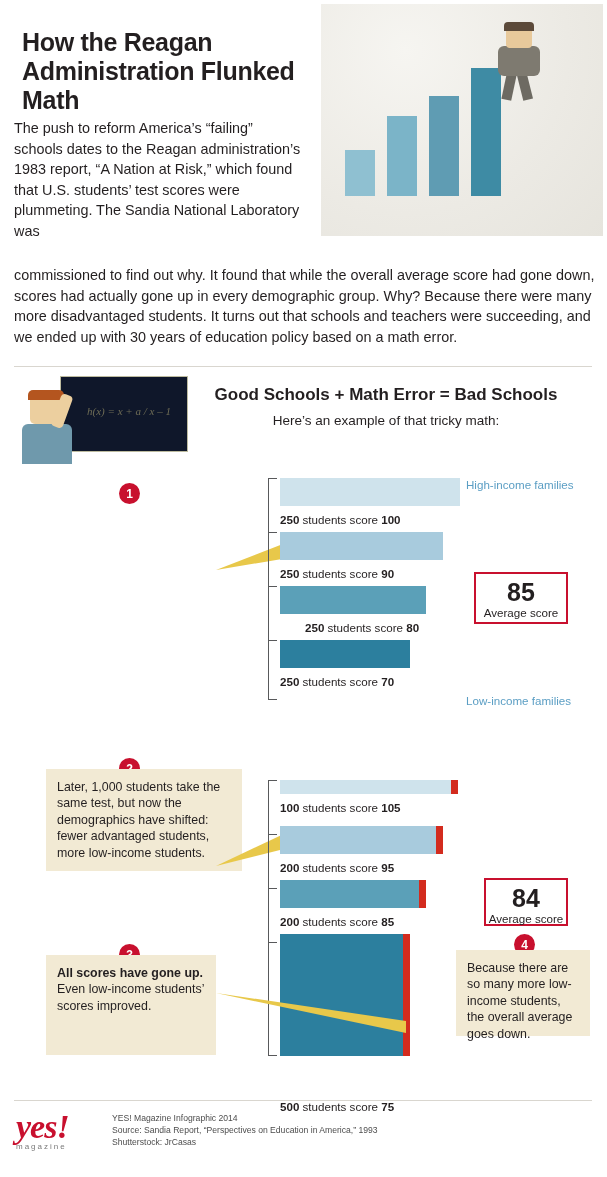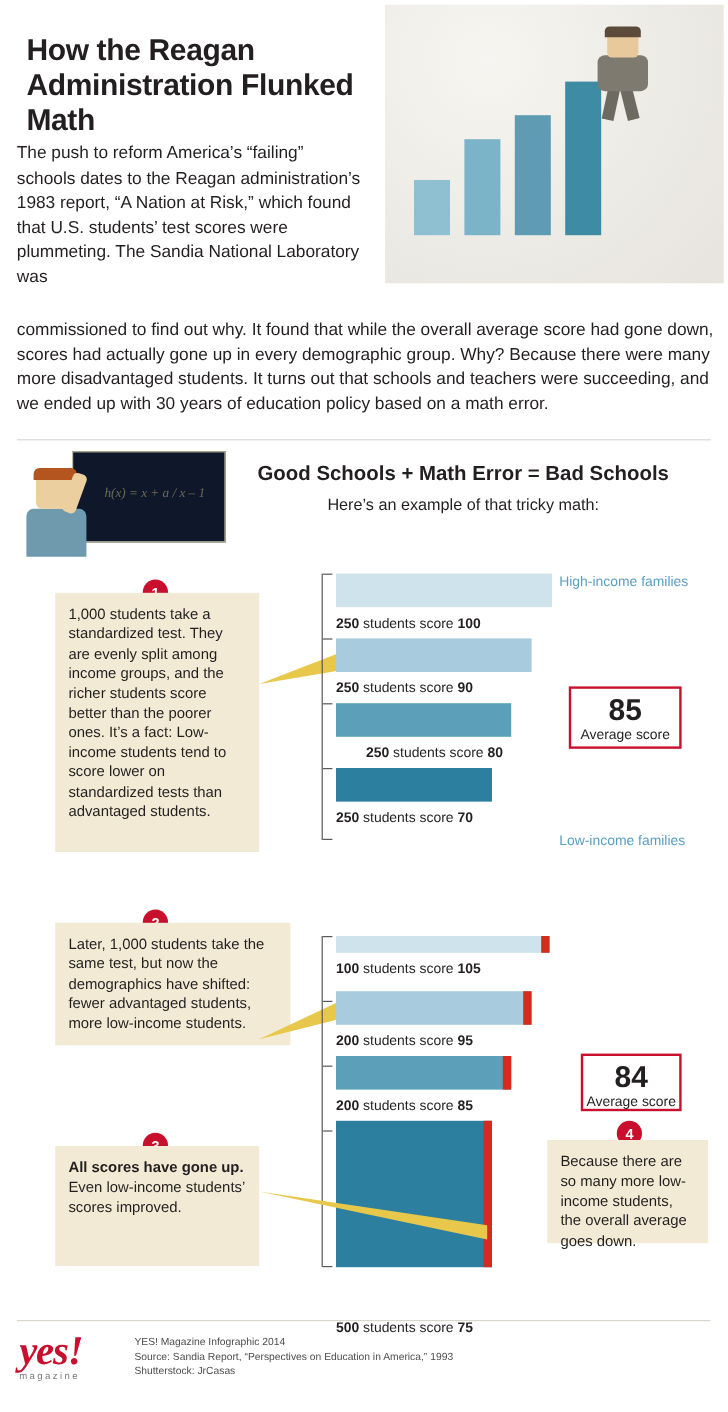--- a/index.html
+++ b/index.html
@@ -156,21 +156,20 @@
     <div class="cf-body"></div>
     <div class="cf-head"></div>
     <div class="cf-hair"></div>
     <div class="cf-arm"></div>
   </div>
 
   <h2 class="sec-title">Good Schools + Math Error = Bad Schools</h2>
   <p class="sec-sub">Here’s an example of that tricky math:</p>
 
   <div class="badge" style="left:119px;top:483px;">1</div>
-  <div class="callout" style="left:46px;top:494px;width:170px;height:216px;">1,000 students take a standardized test. They are evenly split among income groups, and the richer students score better than the poorer ones. It’s a fact: Low-income students tend to score lower on standardized tests than advantaged students.</div>
 
   <svg class="pointer" style="left:200px;top:540px;width:90px;height:60px;">
     <polygon points="16,30 88,2 88,18" fill="#e8c84a"></polygon>
   </svg>
 
   <div class="bracket" style="left:268px;top:478px;height:222px;">
     <div class="t" style="top:0;"></div>
     <div class="t" style="top:54px;"></div>
     <div class="t" style="top:108px;"></div>
     <div class="t" style="top:162px;"></div>

